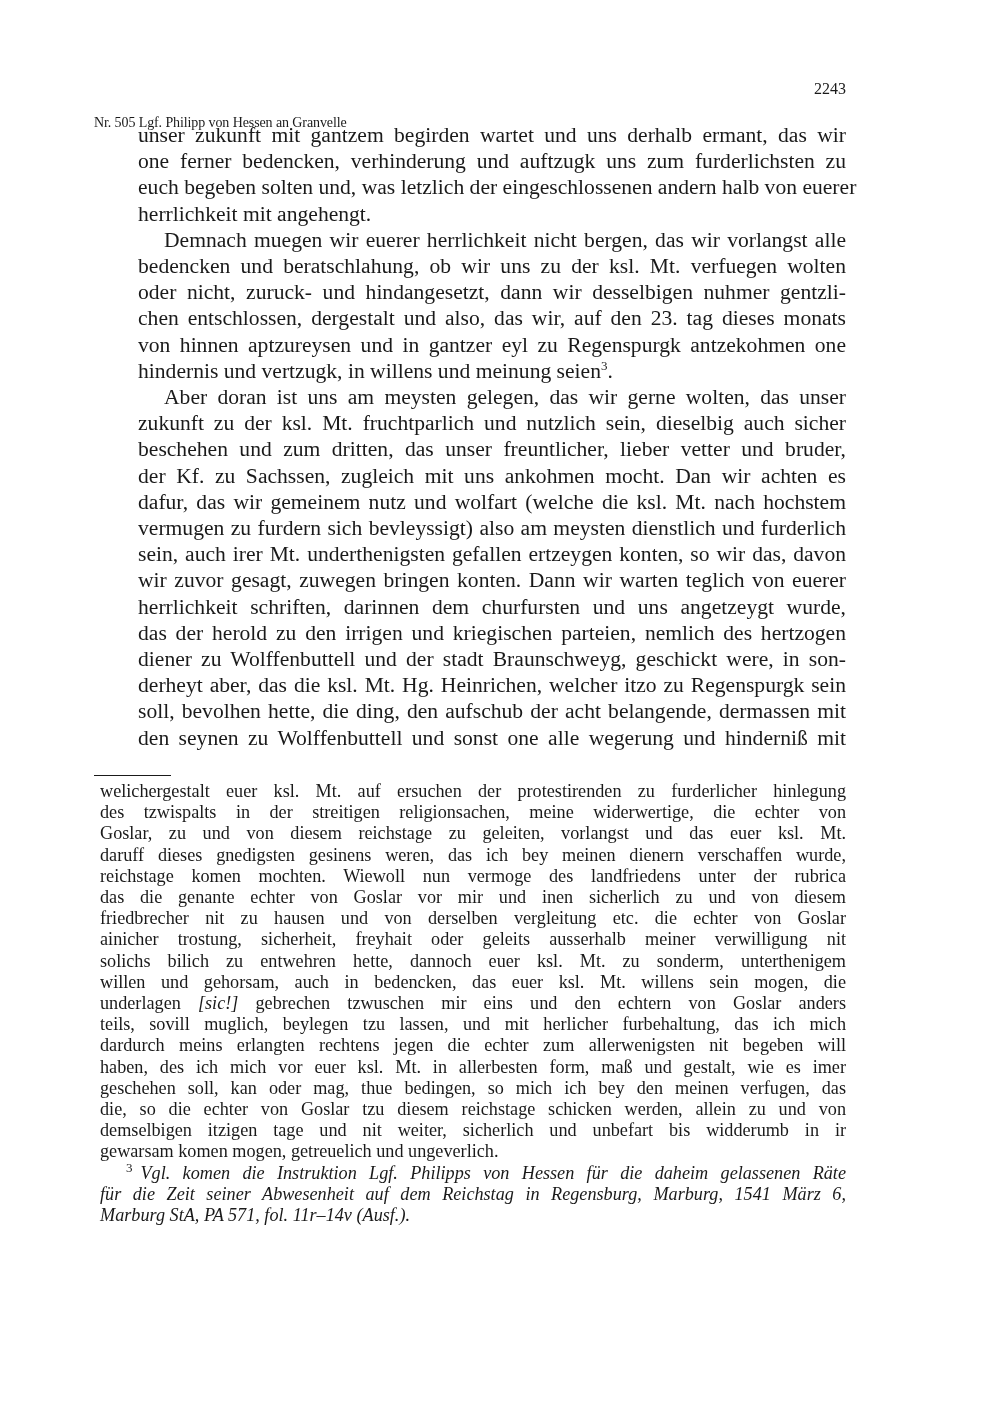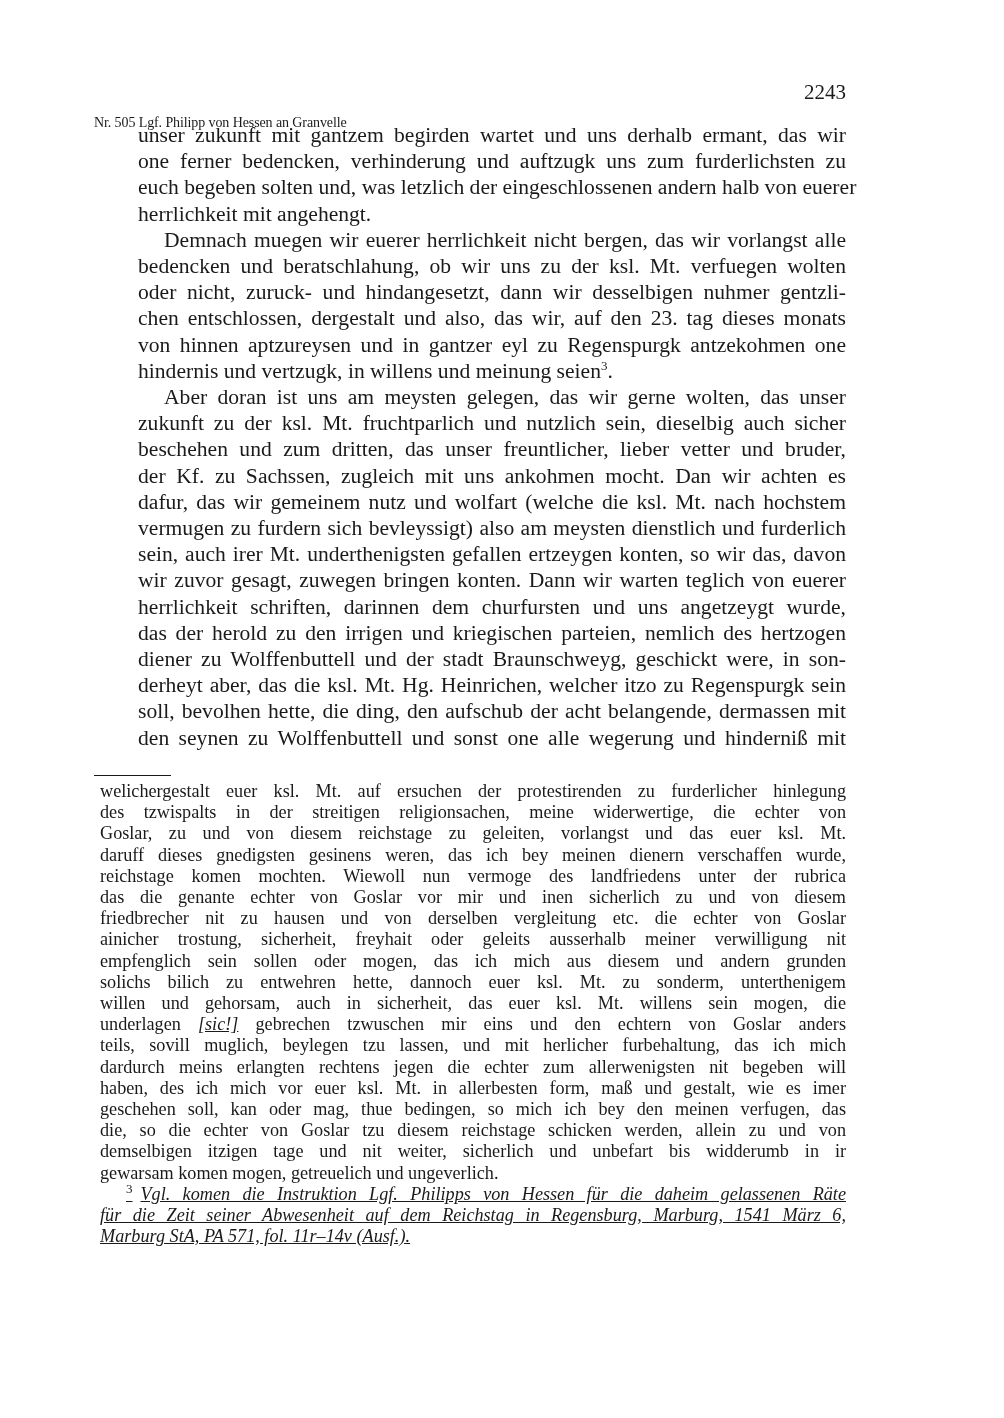--- a/index.html
+++ b/index.html
@@ -1,29 +1,29 @@
 <!DOCTYPE html>
 <html><head>
 <meta charset="utf-8">
 <style>
   html, body { margin: 0; padding: 0; background: #ffffff; }
   body { width: 1004px; height: 1418px; position: relative; overflow: hidden; color: #1a1a1a; font-family: "Liberation Serif", "DejaVu Serif", serif; }
   .page { position: absolute; left: 0; top: 0; width: 1004px; height: 1418px; }
   .running-head { position: absolute; left: 94px; top: 80px; width: 752px; height: 28px; }
   .running-title { position: absolute; left: 0; right: 0; text-align: left; font-size: 14px; top: 3px; letter-spacing: -0.1px; margin-top: 32px; }
-  .page-number { position: absolute; right: 0; top: 0; font-size: 21px; }
+  .page-number { position: absolute; right: 0; top: 0; font-size: 16px; }
   .body-text { position: absolute; left: 94px; top: 122px; width: 752px; font-size: 21.6px; line-height: 26.2px; }
   .body-text p { margin: 0; text-align: justify; text-align-last: left; }
   .body-line { display: block; text-align: justify; text-align-last: justify; white-space: nowrap; margin-left: 44px; }
   .body-line.last { text-align-last: left; }
   .fn-rule { position: absolute; left: 94px; top: 775px; width: 77px; height: 1px; background: #1a1a1a; }
   .footnotes { position: absolute; left: 94px; top: 781px; width: 752px; font-size: 18.2px; line-height: 21.2px; }
   .fn-line { display: block; text-align: justify; text-align-last: justify; white-space: nowrap; margin-left: 6px; }
   .fn-line.last { text-align-last: left; }
-  .italic { font-style: italic; text-decoration: underline; }
+  .italic { font-style: italic; }
   sup.fnref { font-size: 13px; vertical-align: super; line-height: 0; }
   .fn-num { font-size: 13px; vertical-align: super; line-height: 0; font-style: normal; margin-left: 26px; margin-right: 8px; }
 </style>
 </head>
 <body>
 
 <div class="page">
 
   <div class="running-head">
     <div class="running-title">Nr. 505 Lgf. Philipp von Hessen an Granvelle</div>
@@ -71,23 +71,22 @@
   <div class="footnotes">
     <div>
       <span class="fn-line">welichergestalt euer ksl. Mt. auf ersuchen der protestirenden zu furderlicher hinlegung</span>
       <span class="fn-line">des tzwispalts in der streitigen religionsachen, meine widerwertige, die echter von</span>
       <span class="fn-line">Goslar, zu und von diesem reichstage zu geleiten, vorlangst und das euer ksl. Mt.</span>
       <span class="fn-line">daruff dieses gnedigsten gesinens weren, das ich bey meinen dienern verschaffen wurde,</span>
       <span class="fn-line">reichstage komen mochten. Wiewoll nun vermoge des landfriedens unter der rubrica</span>
       <span class="fn-line">das die genante echter von Goslar vor mir und inen sicherlich zu und von diesem</span>
       <span class="fn-line">friedbrecher nit zu hausen und von derselben vergleitung etc. die echter von Goslar</span>
       <span class="fn-line">ainicher trostung, sicherheit, freyhait oder geleits ausserhalb meiner verwilligung nit</span>
-      <span class="fn-line">empfenglich sein sollen oder mogen, das ich mich aus diesem und andern grunden</span>
       <span class="fn-line">solichs bilich zu entwehren hette, dannoch euer ksl. Mt. zu sonderm, unterthenigem</span>
-      <span class="fn-line">willen und gehorsam, auch in sicherheit, das euer ksl. Mt. willens sein mogen, die</span>
+      <span class="fn-line">willen und gehorsam, auch in bedencken, das euer ksl. Mt. willens sein mogen, die</span>
       <span class="fn-line"><span>underlagen </span><span class="italic">[sic!]</span><span> gebrechen tzwuschen mir eins und den echtern von Goslar anders</span></span>
       <span class="fn-line">teils, sovill muglich, beylegen tzu lassen, und mit herlicher furbehaltung, das ich mich</span>
       <span class="fn-line">dardurch meins erlangten rechtens jegen die echter zum allerwenigsten nit begeben will</span>
       <span class="fn-line">haben, des ich mich vor euer ksl. Mt. in allerbesten form, maß und gestalt, wie es imer</span>
       <span class="fn-line">geschehen soll, kan oder mag, thue bedingen, so mich ich bey den meinen verfugen, das</span>
       <span class="fn-line">die, so die echter von Goslar tzu diesem reichstage schicken werden, allein zu und von</span>
       <span class="fn-line">demselbigen itzigen tage und nit weiter, sicherlich und unbefart bis widderumb in ir</span>
       <span class="fn-line last">gewarsam komen mogen, getreuelich und ungeverlich.</span>
     </div>
     <div class="italic">

